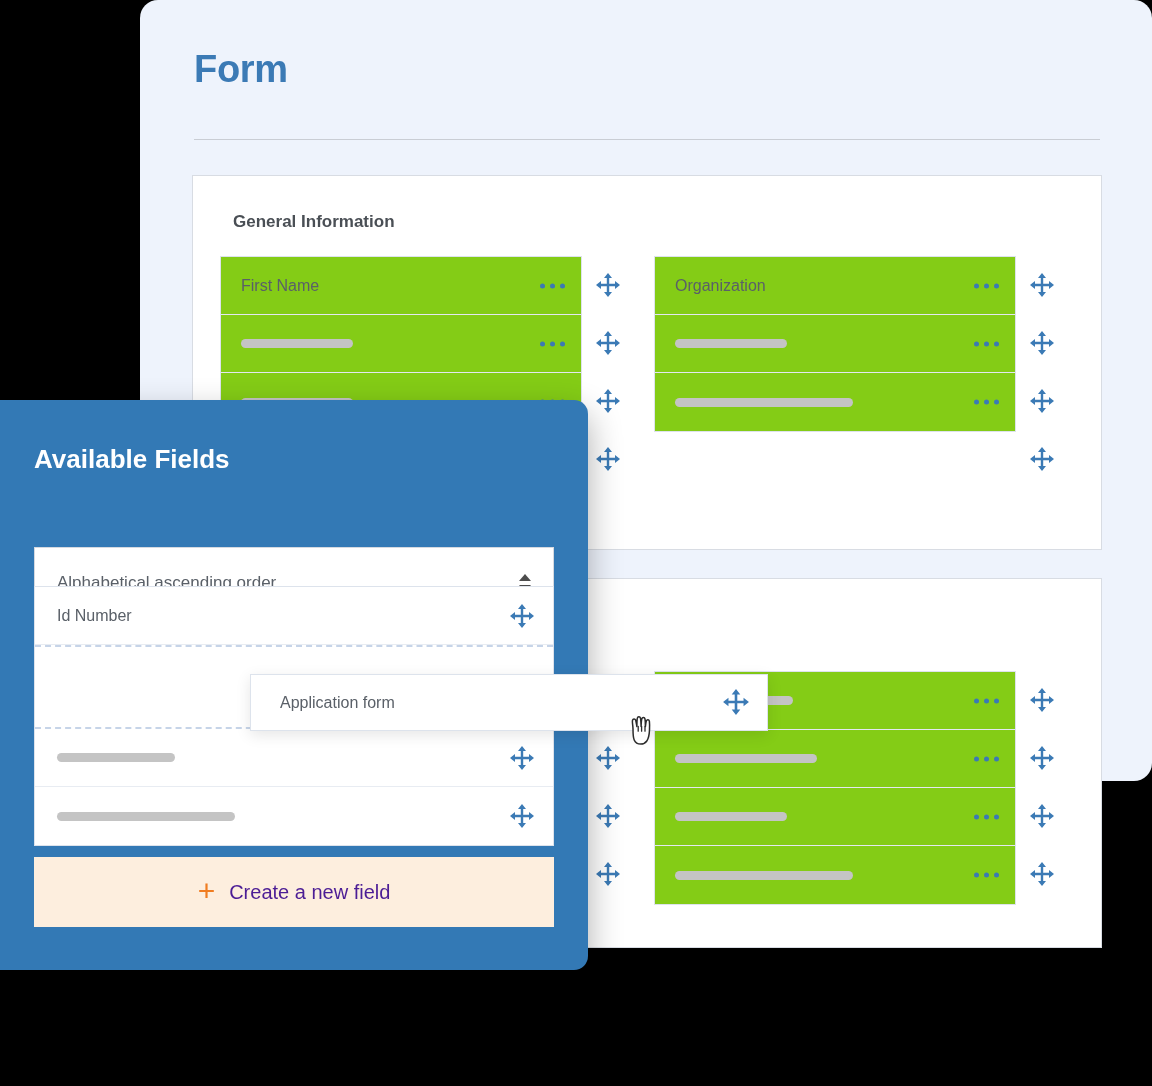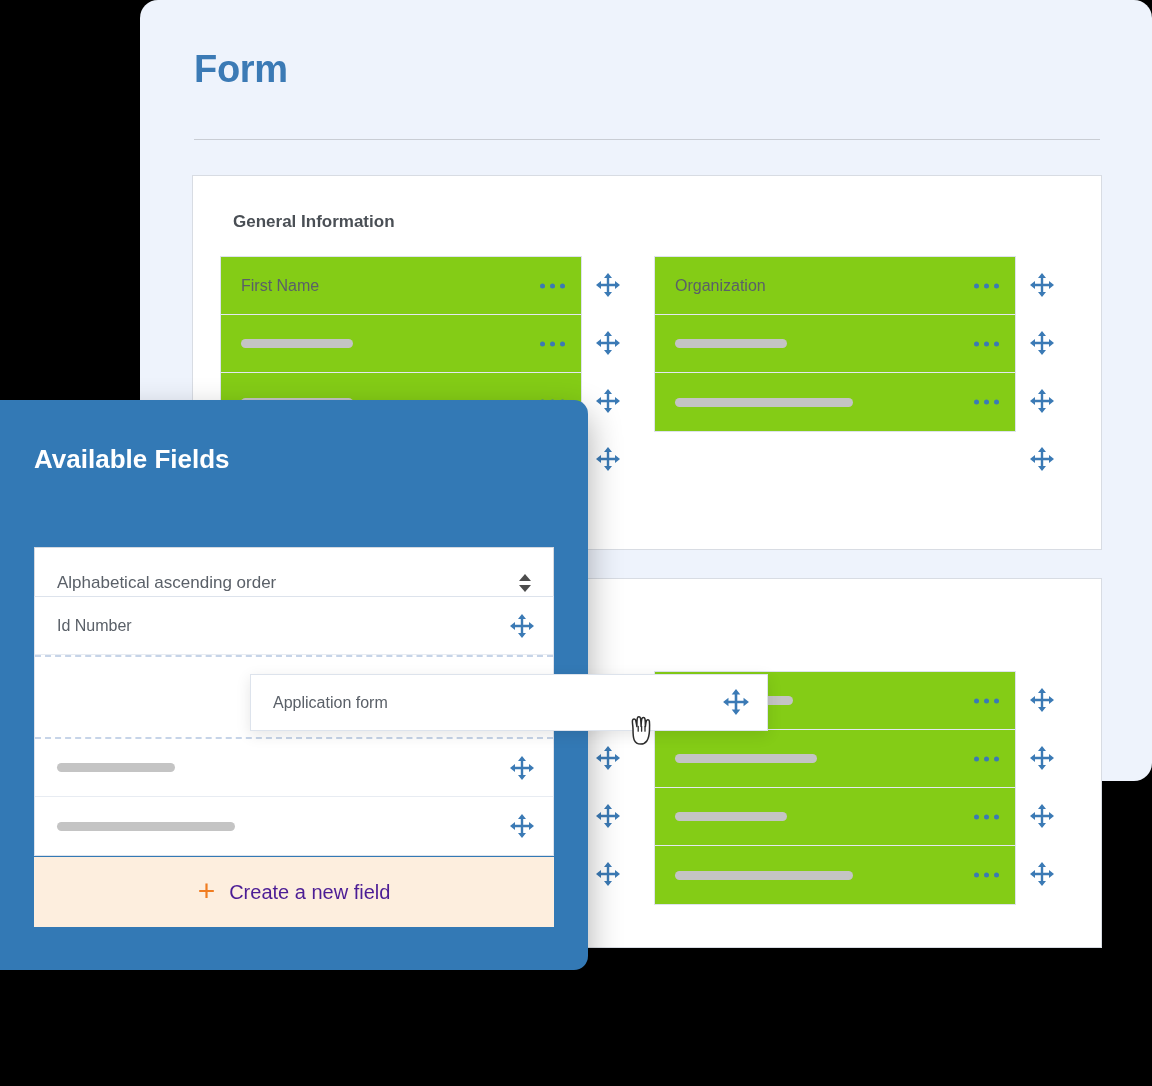--- a/index.html
+++ b/index.html
@@ -181,21 +181,21 @@
     width: 0; height: 0;
     border-left: 6px solid transparent;
     border-right: 6px solid transparent;
   }
   .spinner .up { border-bottom: 7px solid #4d4d4d; }
   .spinner .dn { border-top: 7px solid #4d4d4d; }
 
   .avail-list {
     position: absolute;
     left: 34px;
-    top: 196px;
+    top: 186px;
     width: 520px;
     background: #ffffff;
     border: 1px solid #dde3ec;
     box-sizing: border-box;
   }
   .avail-row {
     position: relative;
     height: 58px;
     display: flex;
     align-items: center;
@@ -253,20 +253,21 @@
     top: 674px;
     width: 518px;
     height: 57px;
     background: #ffffff;
     border: 1px solid #dde3ec;
     box-sizing: border-box;
     display: flex;
     align-items: center;
     box-shadow: 0 4px 14px rgba(0,0,0,0.10);
     z-index: 60;
+    padding-left: 7px;
   }
   .drag-card .field-label { margin-left: 22px; }
 
   .drag-handle-icon {
     position: absolute;
     left: 722px;
     top: 688px;
     z-index: 61;
   }
 

